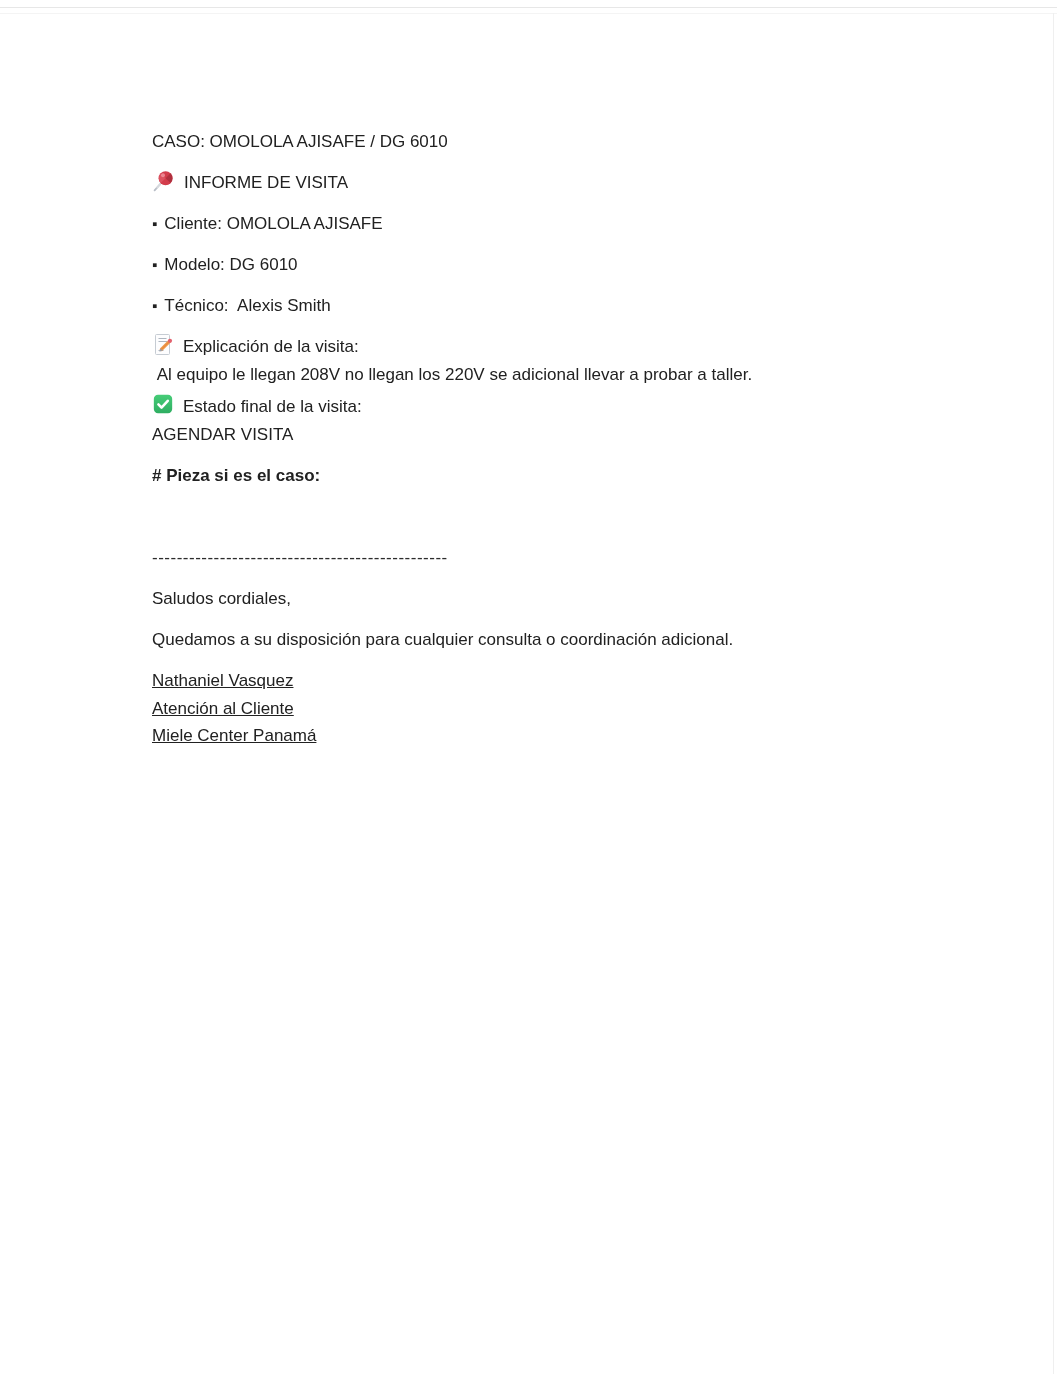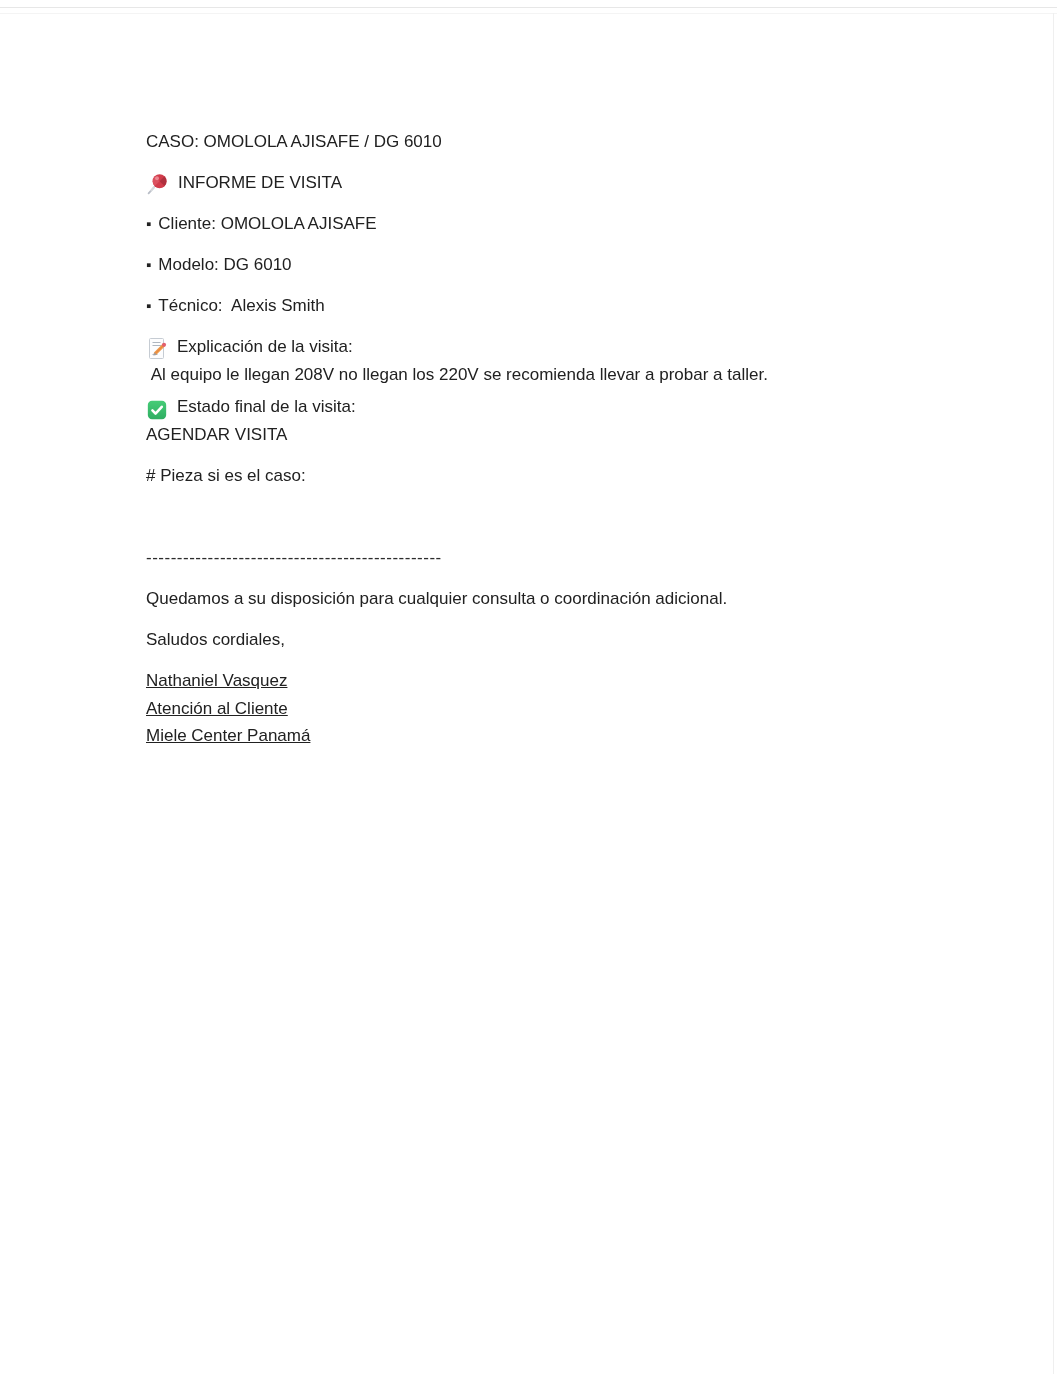--- a/index.html
+++ b/index.html
@@ -19,31 +19,31 @@
   .hairline-top-2 {
     position: absolute; top: 13px; left: 0; right: 0; height: 1px;
     background: #f4f4f4;
   }
   .hairline-right {
     position: absolute; top: 13px; bottom: 0; right: 3px; width: 1px;
     background: #efefef;
   }
   .page-content {
     position: absolute;
-    left: 146px;
+    left: 152px;
     top: 128px;
     right: 115px;
     font-size: 17px;
     line-height: 27.5px;
   }
   .para { margin: 0 0 13.5px 0; }
   .para-explain { margin-bottom: 5px; }
-  .gap-lg { margin-bottom: 55px; }
+  .gap-lg { margin-bottom: 55px; font-weight: bold; }
   .leaf { white-space: pre-wrap; }
-  .icon-row { display: flex; align-items: flex-end; gap: 9px; }
+  .icon-row { display: flex; align-items: flex-start; gap: 9px; }
   .icon-row .icon { flex: 0 0 auto; display: inline-flex; }
   .icon svg { display: block; }
   .bullet {
     display: inline-block;
     margin-right: 7px;
     font-size: 15px;
   }
   .separator { letter-spacing: 0.5px; color: #2c2c2c; }
   .signature-block div { margin: 0; text-decoration: underline; }
 </style>
@@ -95,21 +95,21 @@
             <rect x="3.5" y="1.5" width="14" height="20" rx="1" fill="#fdfdfe" stroke="#c6ccd3" stroke-width="1"></rect>
             <path d="M6.5 5.5 h8 M6.5 8.5 h9 M6.5 17.5 h5" stroke="#aeb6c0" stroke-width="1.1" fill="none"></path>
             <line x1="17.2" y1="8.6" x2="9.4" y2="16.4" stroke="#ef9b4d" stroke-width="3.4" stroke-linecap="round"></line>
             <line x1="17.2" y1="8.6" x2="9.4" y2="16.4" stroke="#e2792f" stroke-width="1.2" stroke-linecap="round" opacity="0.5"></line>
             <circle cx="18" cy="7.8" r="2.1" fill="#e2606e"></circle>
             <path d="M8.6 15.4 L7.4 18.7 L10.7 17.5 Z" fill="#9a9fa8"></path>
           </svg>
         </span>
         <span class="leaf">Explicación de la visita:</span>
       </div>
-      <div class="leaf"> Al equipo le llegan 208V no llegan los 220V se recomienda llevar a probar a taller.</div>
+      <div class="leaf"> Al equipo le llegan 208V no llegan los 220V se adicional llevar a probar a taller.</div>
     </div>
 
     <div class="para">
       <div class="icon-row">
         <span class="icon">
           <svg width="22" height="22" viewBox="0 0 24 24">
             <defs>
               <linearGradient id="chk" x1="0" y1="0" x2="0" y2="1">
                 <stop offset="0" stop-color="#46cc77"></stop>
                 <stop offset="1" stop-color="#2fae62"></stop>
@@ -121,23 +121,23 @@
         </span>
         <span class="leaf">Estado final de la visita:</span>
       </div>
       <div class="leaf">AGENDAR VISITA</div>
     </div>
 
     <p class="para gap-lg leaf"># Pieza si es el caso:</p>
 
     <p class="para separator leaf">------------------------------------------------</p>
 
+    <p class="para leaf">Saludos cordiales,</p>
+
     <p class="para leaf">Quedamos a su disposición para cualquier consulta o coordinación adicional.</p>
-
-    <p class="para leaf">Saludos cordiales,</p>
 
     <div class="signature-block">
       <div class="leaf">Nathaniel Vasquez</div>
       <div class="leaf">Atención al Cliente</div>
       <div class="leaf">Miele Center Panamá</div>
     </div>
 
   </div>
 </div>
 

